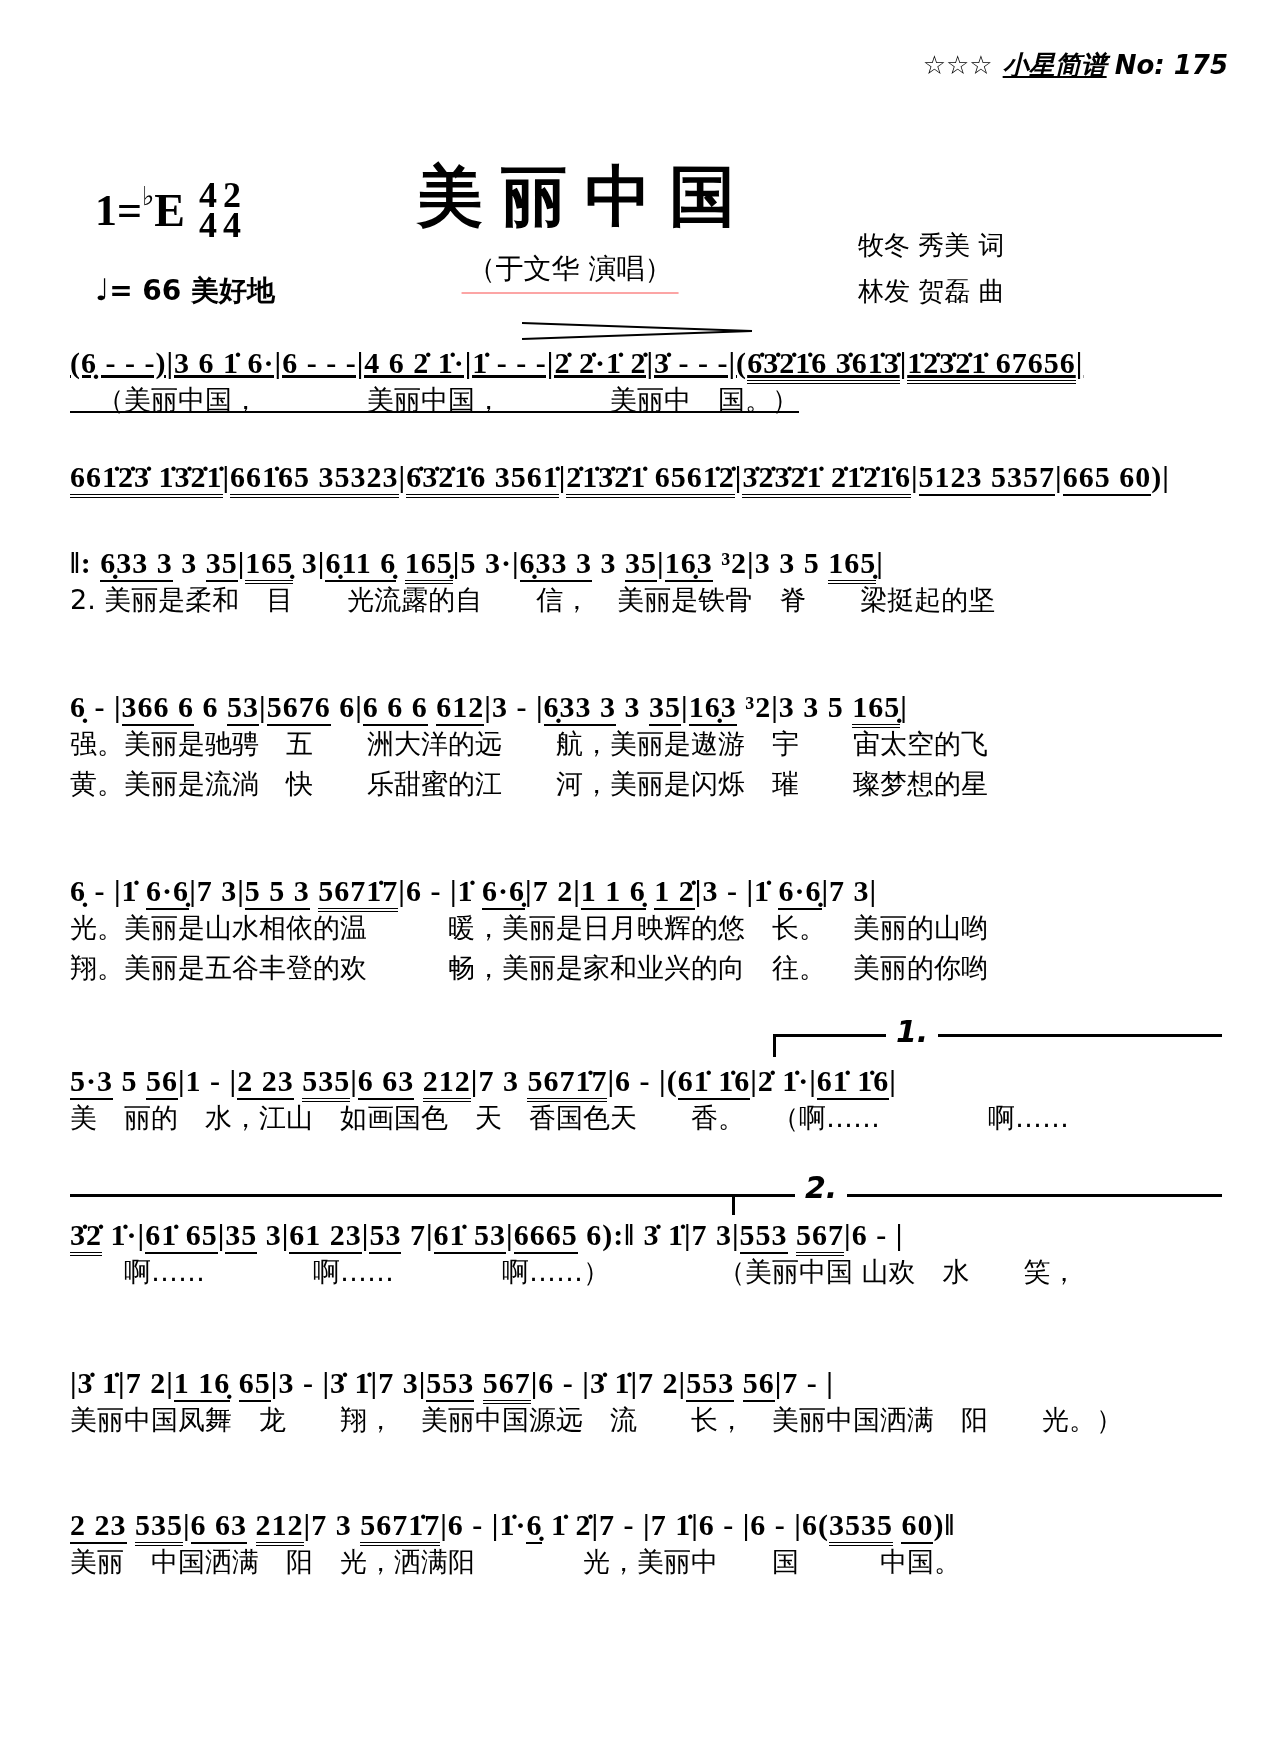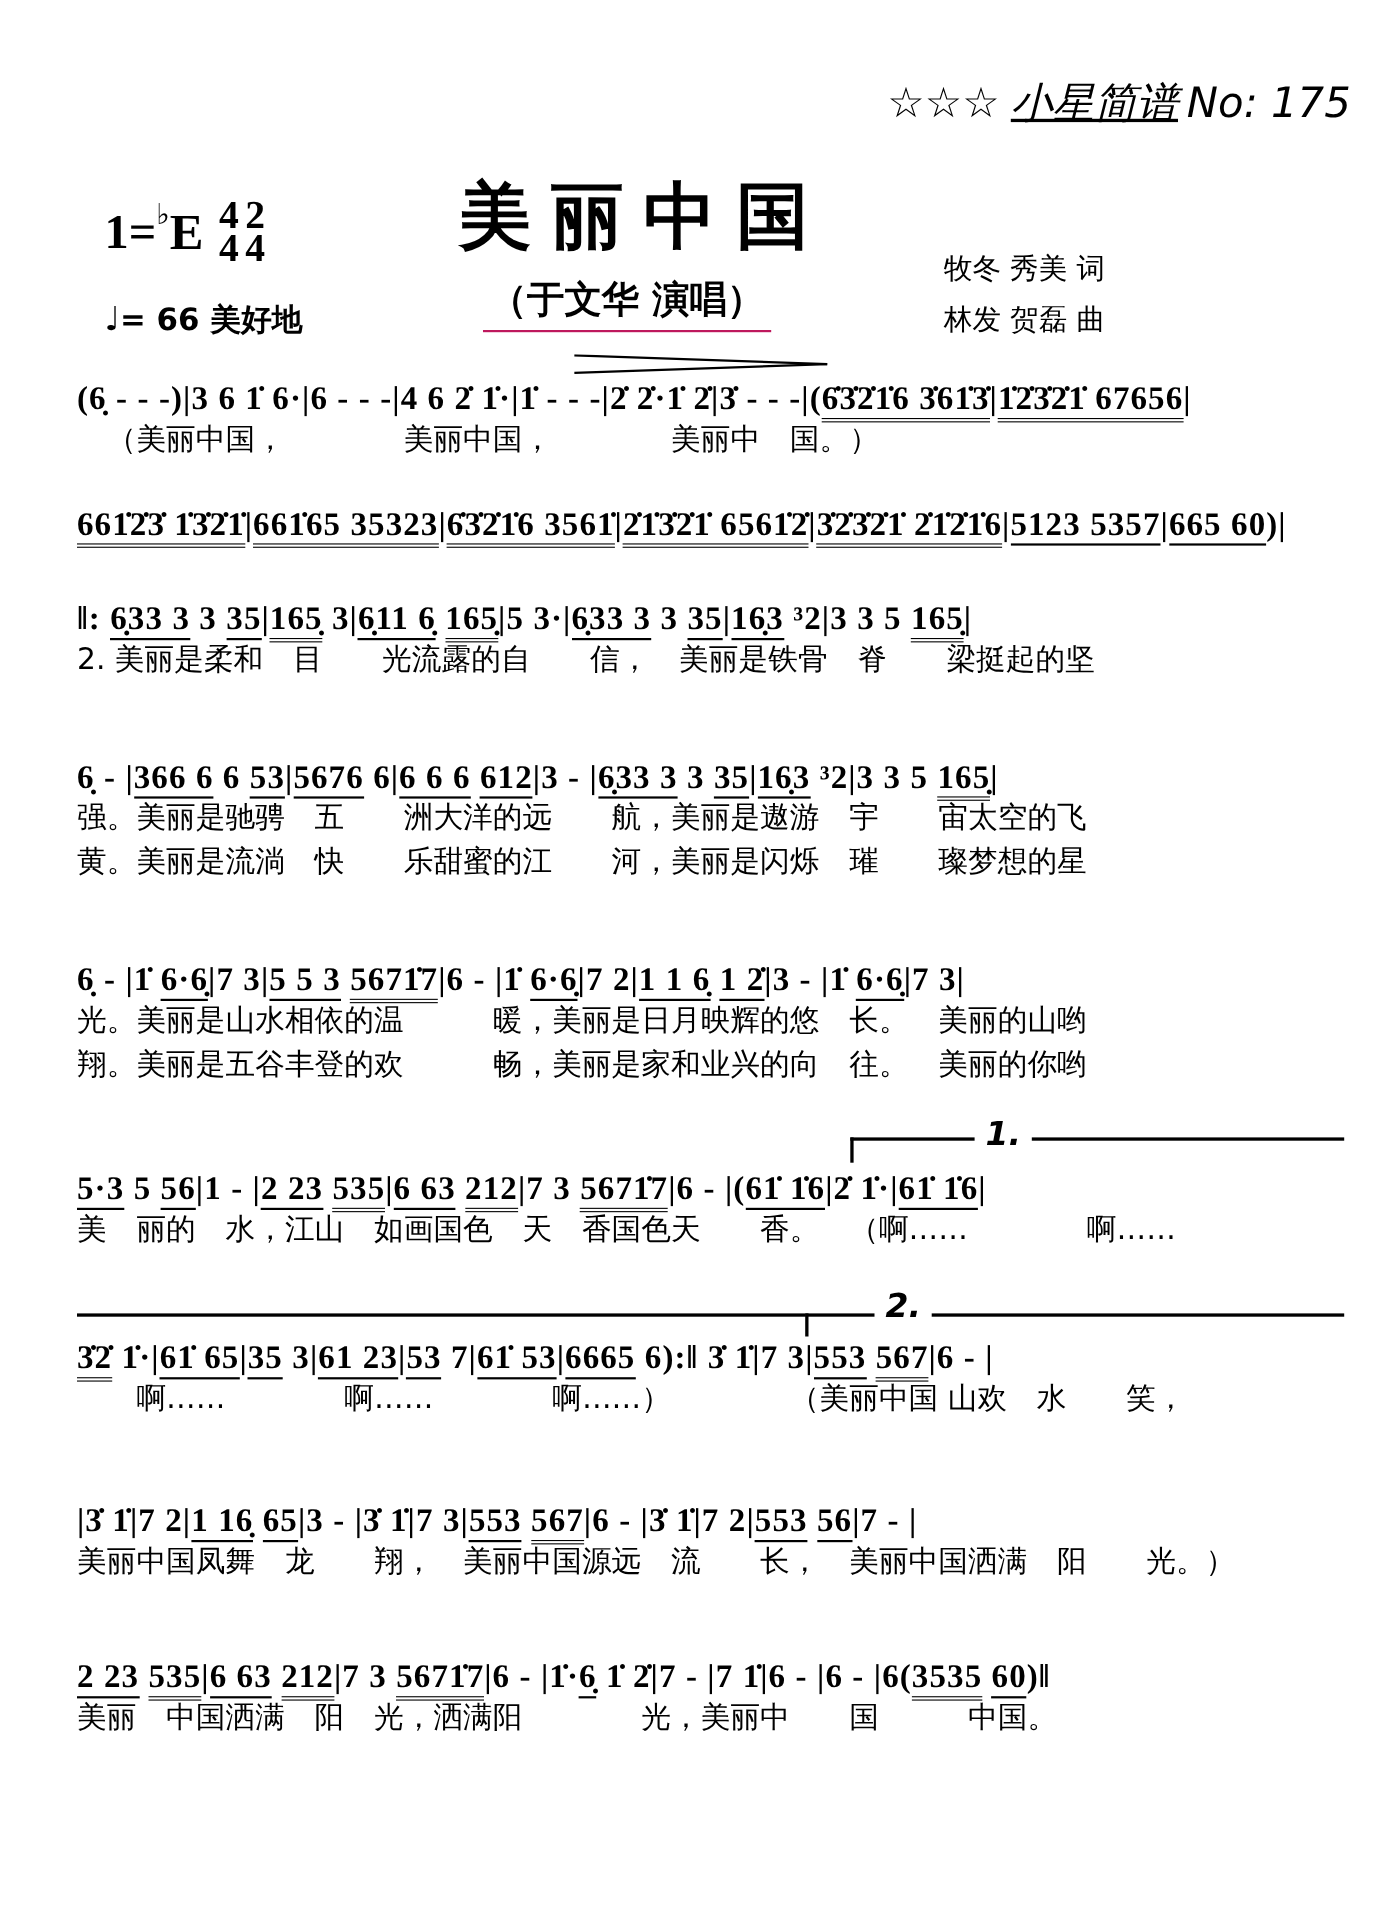--- a/index.html
+++ b/index.html
@@ -2,32 +2,32 @@
 <html><head>
 <meta charset="utf-8">
 <style>
   html,body{margin:0;padding:0;}
   body{
     width:1272px;height:1745px;position:relative;background:#ffffff;color:#000;
     font-family:"DejaVu Sans","Liberation Sans",sans-serif;overflow:hidden;
   }
   
   .hdr{
-    position:absolute;top:48px;right:44px;font-size:38px;font-style:italic;
-    font-weight:normal;white-space:nowrap;margin-top:20px;
+    position:absolute;top:48px;right:44px;font-size:26px;font-style:italic;
+    font-weight:bold;white-space:nowrap;
   }
   .hdr .series{text-decoration:underline;margin:0 8px 0 10px;}
   
   .title{
     position:absolute;top:152px;left:585px;transform:translateX(-50%);
     font-size:66px;font-weight:900;letter-spacing:18px;white-space:nowrap;
   }
   .performer{
     position:absolute;top:250px;left:570px;transform:translateX(-50%);
-    font-size:34px;font-weight:bold;white-space:nowrap;border-bottom:2px solid #be185d;
+    font-size:28px;font-weight:normal;white-space:nowrap;border-bottom:2px solid #fca5a5;
     padding:0 6px 4px 6px;
   }
   .keyblock{
     position:absolute;top:180px;left:95px;display:flex;align-items:center;
     font-family:"Liberation Serif","DejaVu Serif",serif;font-weight:bold;
   }
   .keyblock .keysig{font-size:44px;}
   .keyblock .flat{font-size:26px;vertical-align:super;position:relative;top:-14px;}
   .keyblock .keyletter{font-size:46px;}
   .ts{display:inline-flex;flex-direction:column;align-items:center;line-height:30px;
@@ -44,21 +44,21 @@
   .sheet{position:absolute;top:328px;left:70px;width:1152px;}
   .system{position:relative;}
   .notation{
     font-family:"Liberation Serif","DejaVu Serif",serif;font-weight:bold;
     font-size:30px;line-height:34px;padding-top:18px;white-space:nowrap;
     letter-spacing:1px;
   }
   .notation .u1{border-bottom:2px solid #000;padding-bottom:1px;}
   .notation .u2{border-bottom:4px double #000;padding-bottom:1px;}
   .lyric{font-size:27px;line-height:40px;white-space:nowrap;}
-  .s1{margin-bottom:22px;}
+  .s1{margin-bottom:22px;text-decoration:underline;}
   .s2{margin-bottom:34px;}
   .s3{margin-bottom:52px;}
   .s4{margin-bottom:52px;}
   .s5{margin-bottom:58px;}
   .s6{margin-bottom:62px;}
   .s7{margin-bottom:56px;}
   .s8{margin-bottom:50px;}
   
   .hairpin{position:absolute;left:452px;top:-6px;width:232px;height:18px;}
   

